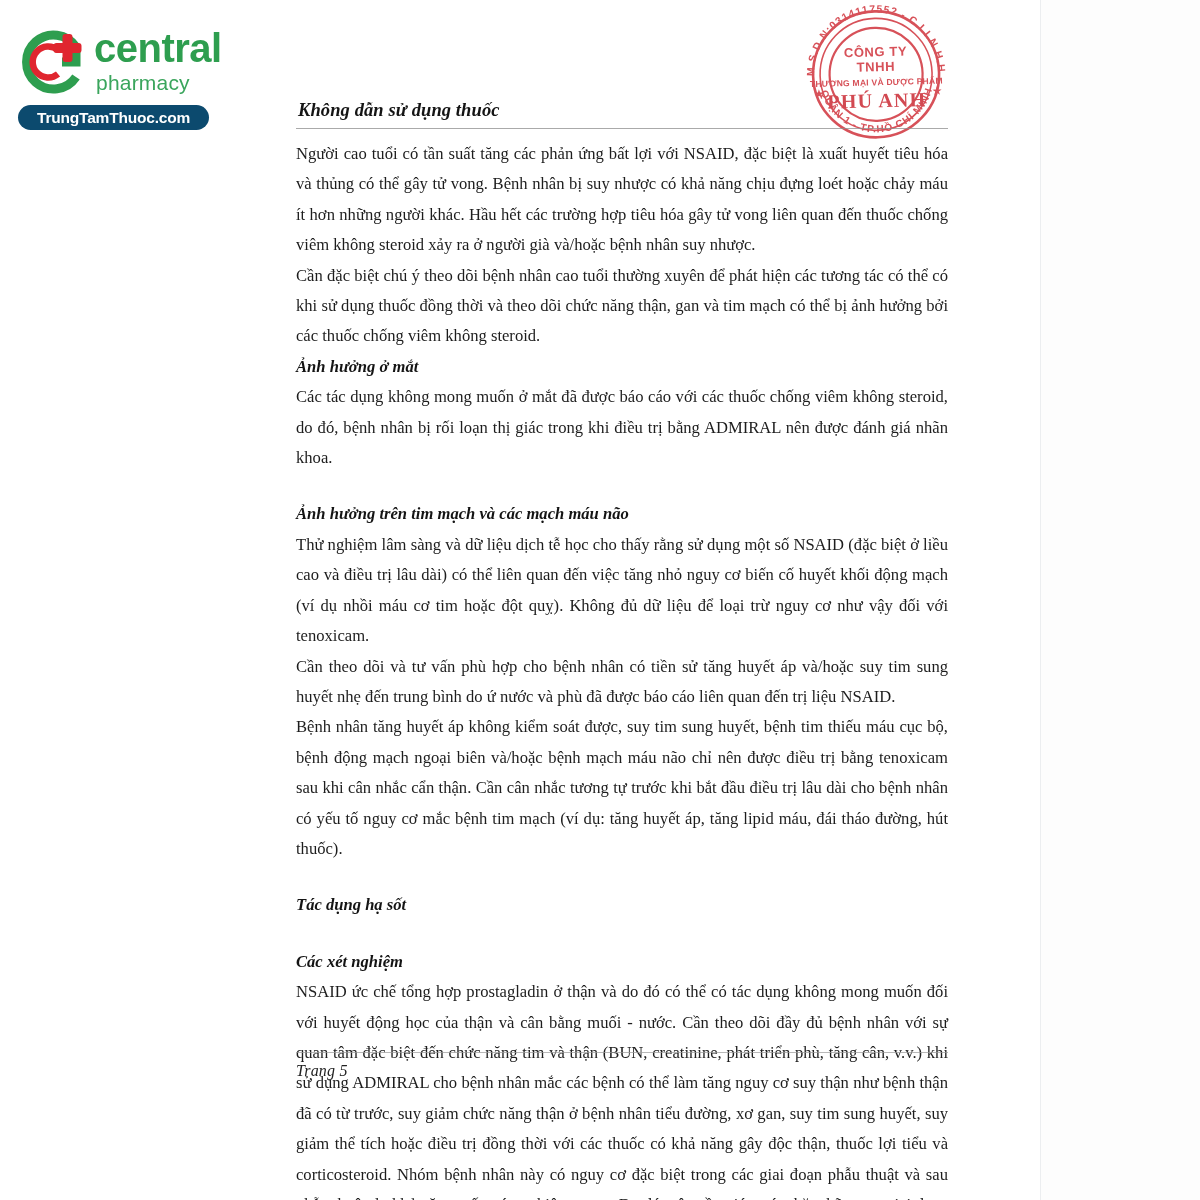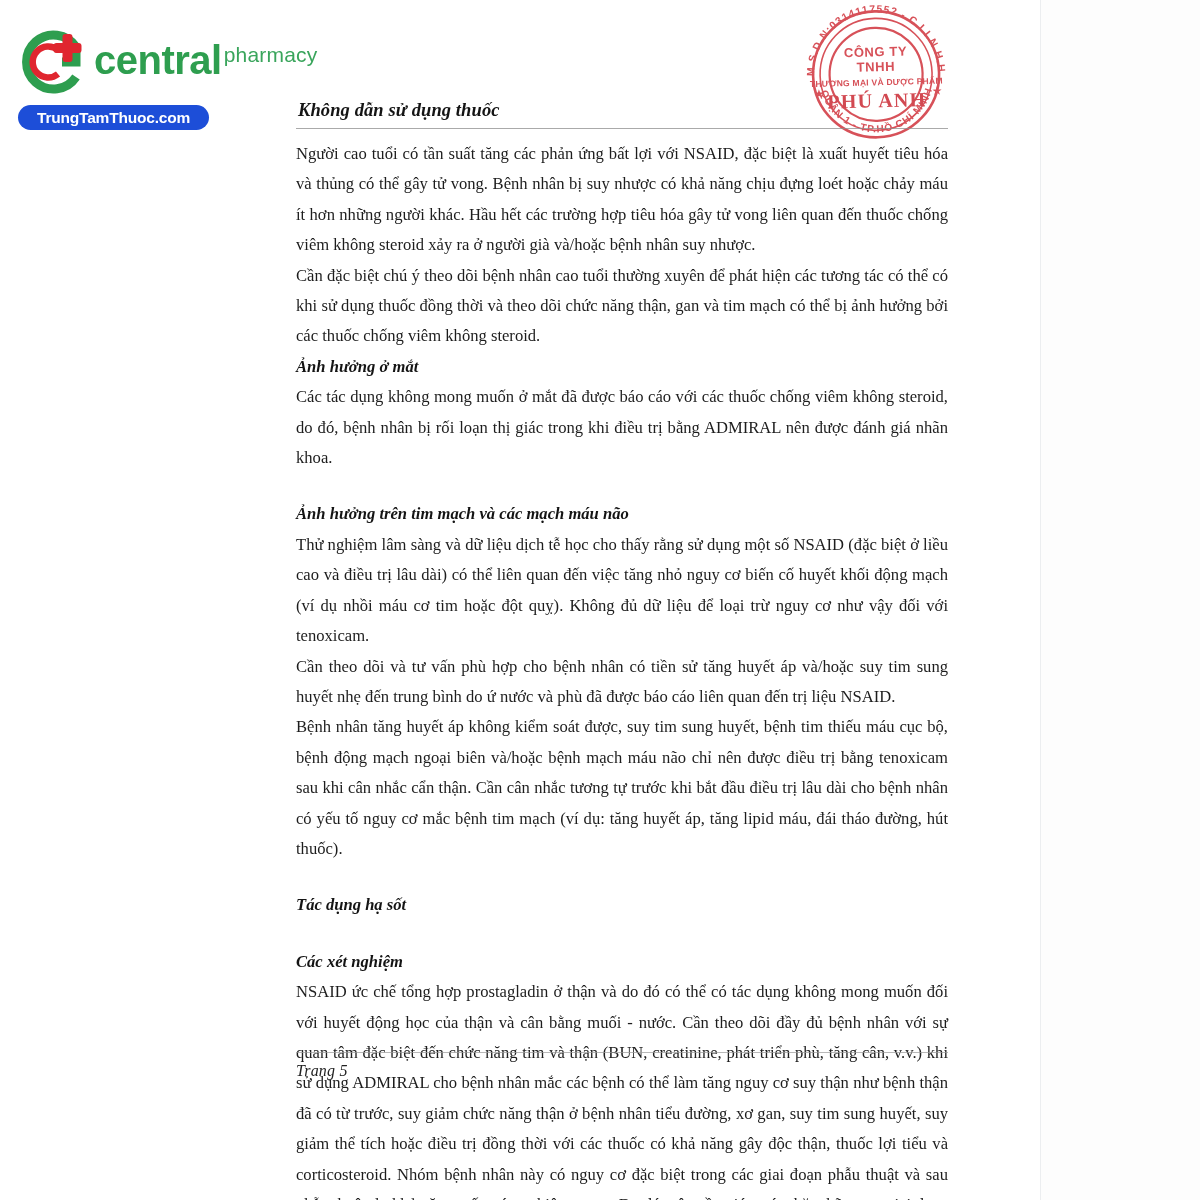--- a/index.html
+++ b/index.html
@@ -51,21 +51,21 @@
   }
   .logo-mark {
     width: 70px;
     height: 68px;
     position: relative;
     flex: 0 0 auto;
   }
   .logo-mark svg { display: block; }
   .brand-wordmark {
     display: flex;
-    flex-direction: row;
+    flex-direction: column;
     line-height: 1;
     padding-bottom: 2px;
   }
   .brand-name {
     font-family: "Liberation Sans", "DejaVu Sans", sans-serif;
     font-size: 40px;
     font-weight: 700;
     color: #2e9e4f;
     letter-spacing: -0.5px;
     line-height: 0.98;
@@ -78,21 +78,21 @@
     letter-spacing: 0.2px;
     margin-top: 3px;
     margin-left: 2px;
   }
   .brand-pill {
     margin-top: 7px;
     margin-left: 0px;
     width: 191px;
     height: 25px;
     border-radius: 13px;
-    background: #1d4ed8;
+    background: #0c4a6e;
     display: flex;
     align-items: center;
     justify-content: center;
   }
   .brand-pill-text {
     font-family: "Liberation Sans", "DejaVu Sans", sans-serif;
     font-size: 15.5px;
     font-weight: 700;
     color: #ffffff;
     letter-spacing: -0.2px;

